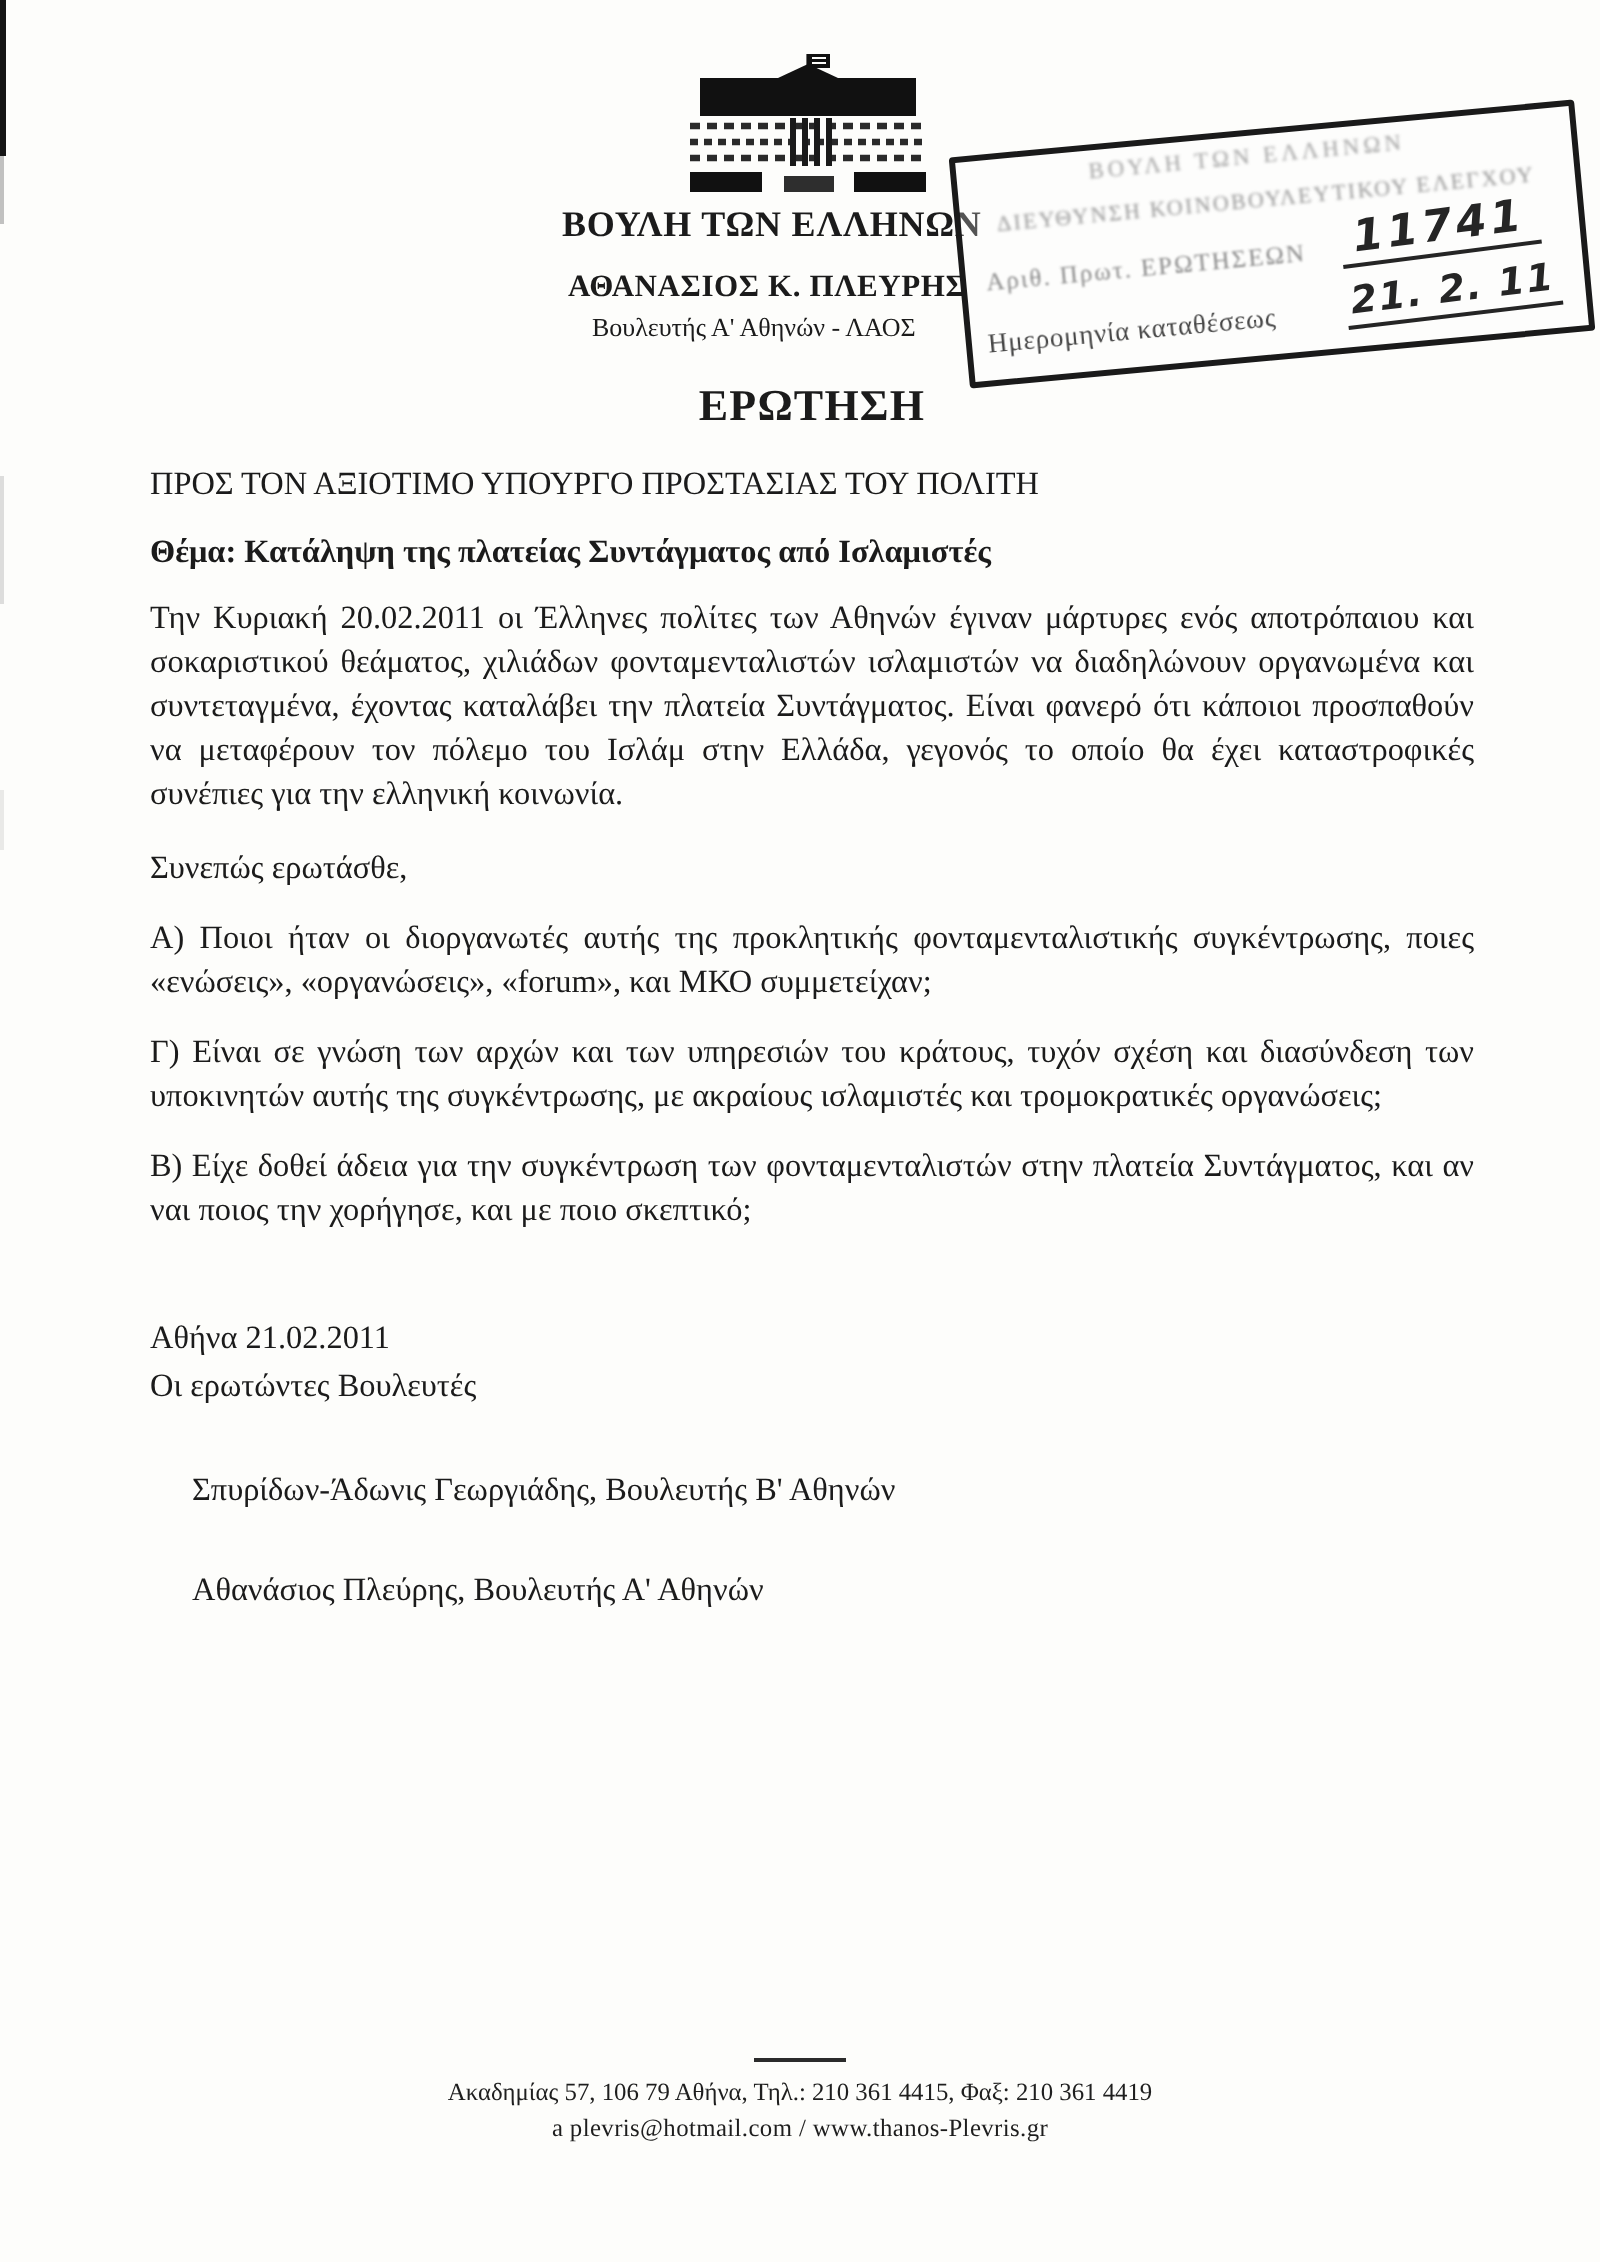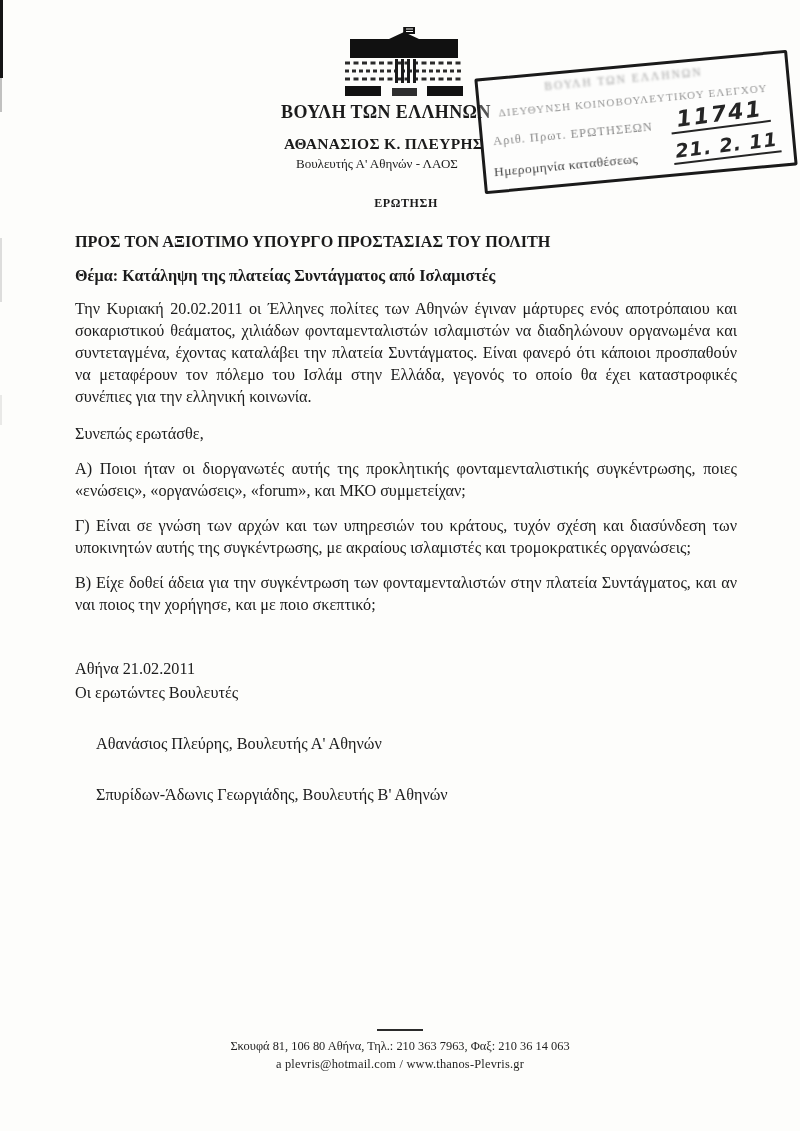--- a/index.html
+++ b/index.html
@@ -61,22 +61,22 @@
   .hand {
     font-family:"DejaVu Sans",sans-serif; font-style:italic; font-weight:bold;
     color:#252525; display:inline-block; text-align:center;
     border-bottom:2.5px solid #252525; line-height:1;
   }
   .hand.num { font-size:22px; min-width:100px; transform:rotate(-2deg); padding:0 4px 1px; letter-spacing:2px; }
   .hand.date { font-size:19px; min-width:108px; transform:rotate(-1.5deg); padding:0 2px 2px; letter-spacing:1px; }
 
   
   .content { position:absolute; left:75px; top:192px; width:662px; font-size:16.2px; line-height:22px; }
-  .doc-title { font-size:12px; font-weight:bold; text-align:center; letter-spacing:.6px; }
-  .recipient { margin-top:17px; font-weight:bold; }
+  .doc-title { font-size:22px; font-weight:bold; text-align:center; letter-spacing:.6px; }
+  .recipient { margin-top:17px; font-weight:normal; }
   .subject   { margin-top:12px; font-weight:bold; }
   .para      { margin-top:11px; text-align:justify; }
   .asked     { margin-top:15px; }
   .question  { margin-top:13px; text-align:justify; }
   .closing   { margin-top:41px; text-align:left; }
   .closing div { line-height:24px; }
   .signature { padding-left:21px; }
   .sig-1 { margin-top:28px; }
   .sig-2 { margin-top:29px; }
 
@@ -150,23 +150,23 @@
 
     <p class="question">Α) Ποιοι ήταν οι διοργανωτές αυτής της προκλητικής φονταμενταλιστικής συγκέντρωσης, ποιες «ενώσεις», «οργανώσεις», «forum», και ΜΚΟ συμμετείχαν;</p>
     <p class="question">Γ) Είναι σε γνώση των αρχών και των υπηρεσιών του κράτους, τυχόν σχέση και διασύνδεση των υποκινητών αυτής της συγκέντρωσης, με ακραίους ισλαμιστές και τρομοκρατικές οργανώσεις;</p>
     <p class="question">Β) Είχε δοθεί άδεια για την συγκέντρωση των φονταμενταλιστών στην πλατεία Συντάγματος, και αν ναι ποιος την χορήγησε, και με ποιο σκεπτικό;</p>
 
     <div class="closing">
       <div>Αθήνα 21.02.2011</div>
       <div>Οι ερωτώντες Βουλευτές</div>
     </div>
 
+    <p class="signature sig-2">Σπυρίδων-Άδωνις Γεωργιάδης, Βουλευτής Β' Αθηνών</p>
     <p class="signature sig-1">Αθανάσιος Πλεύρης, Βουλευτής Α' Αθηνών</p>
-    <p class="signature sig-2">Σπυρίδων-Άδωνις Γεωργιάδης, Βουλευτής Β' Αθηνών</p>
   </main>
 
   <footer class="footer">
     <div class="footer-rule"></div>
-    <div>Σκουφά 81, 106 80 Αθήνα, Τηλ.: 210 363 7963, Φαξ: 210 36 14 063</div>
+    <div>Ακαδημίας 57, 106 79 Αθήνα, Τηλ.: 210 361 4415, Φαξ: 210 361 4419</div>
     <div class="footer-contacts">a plevris@hotmail.com  /  www.thanos-Plevris.gr</div>
   </footer>
 
 </div>
 
 </body></html>

